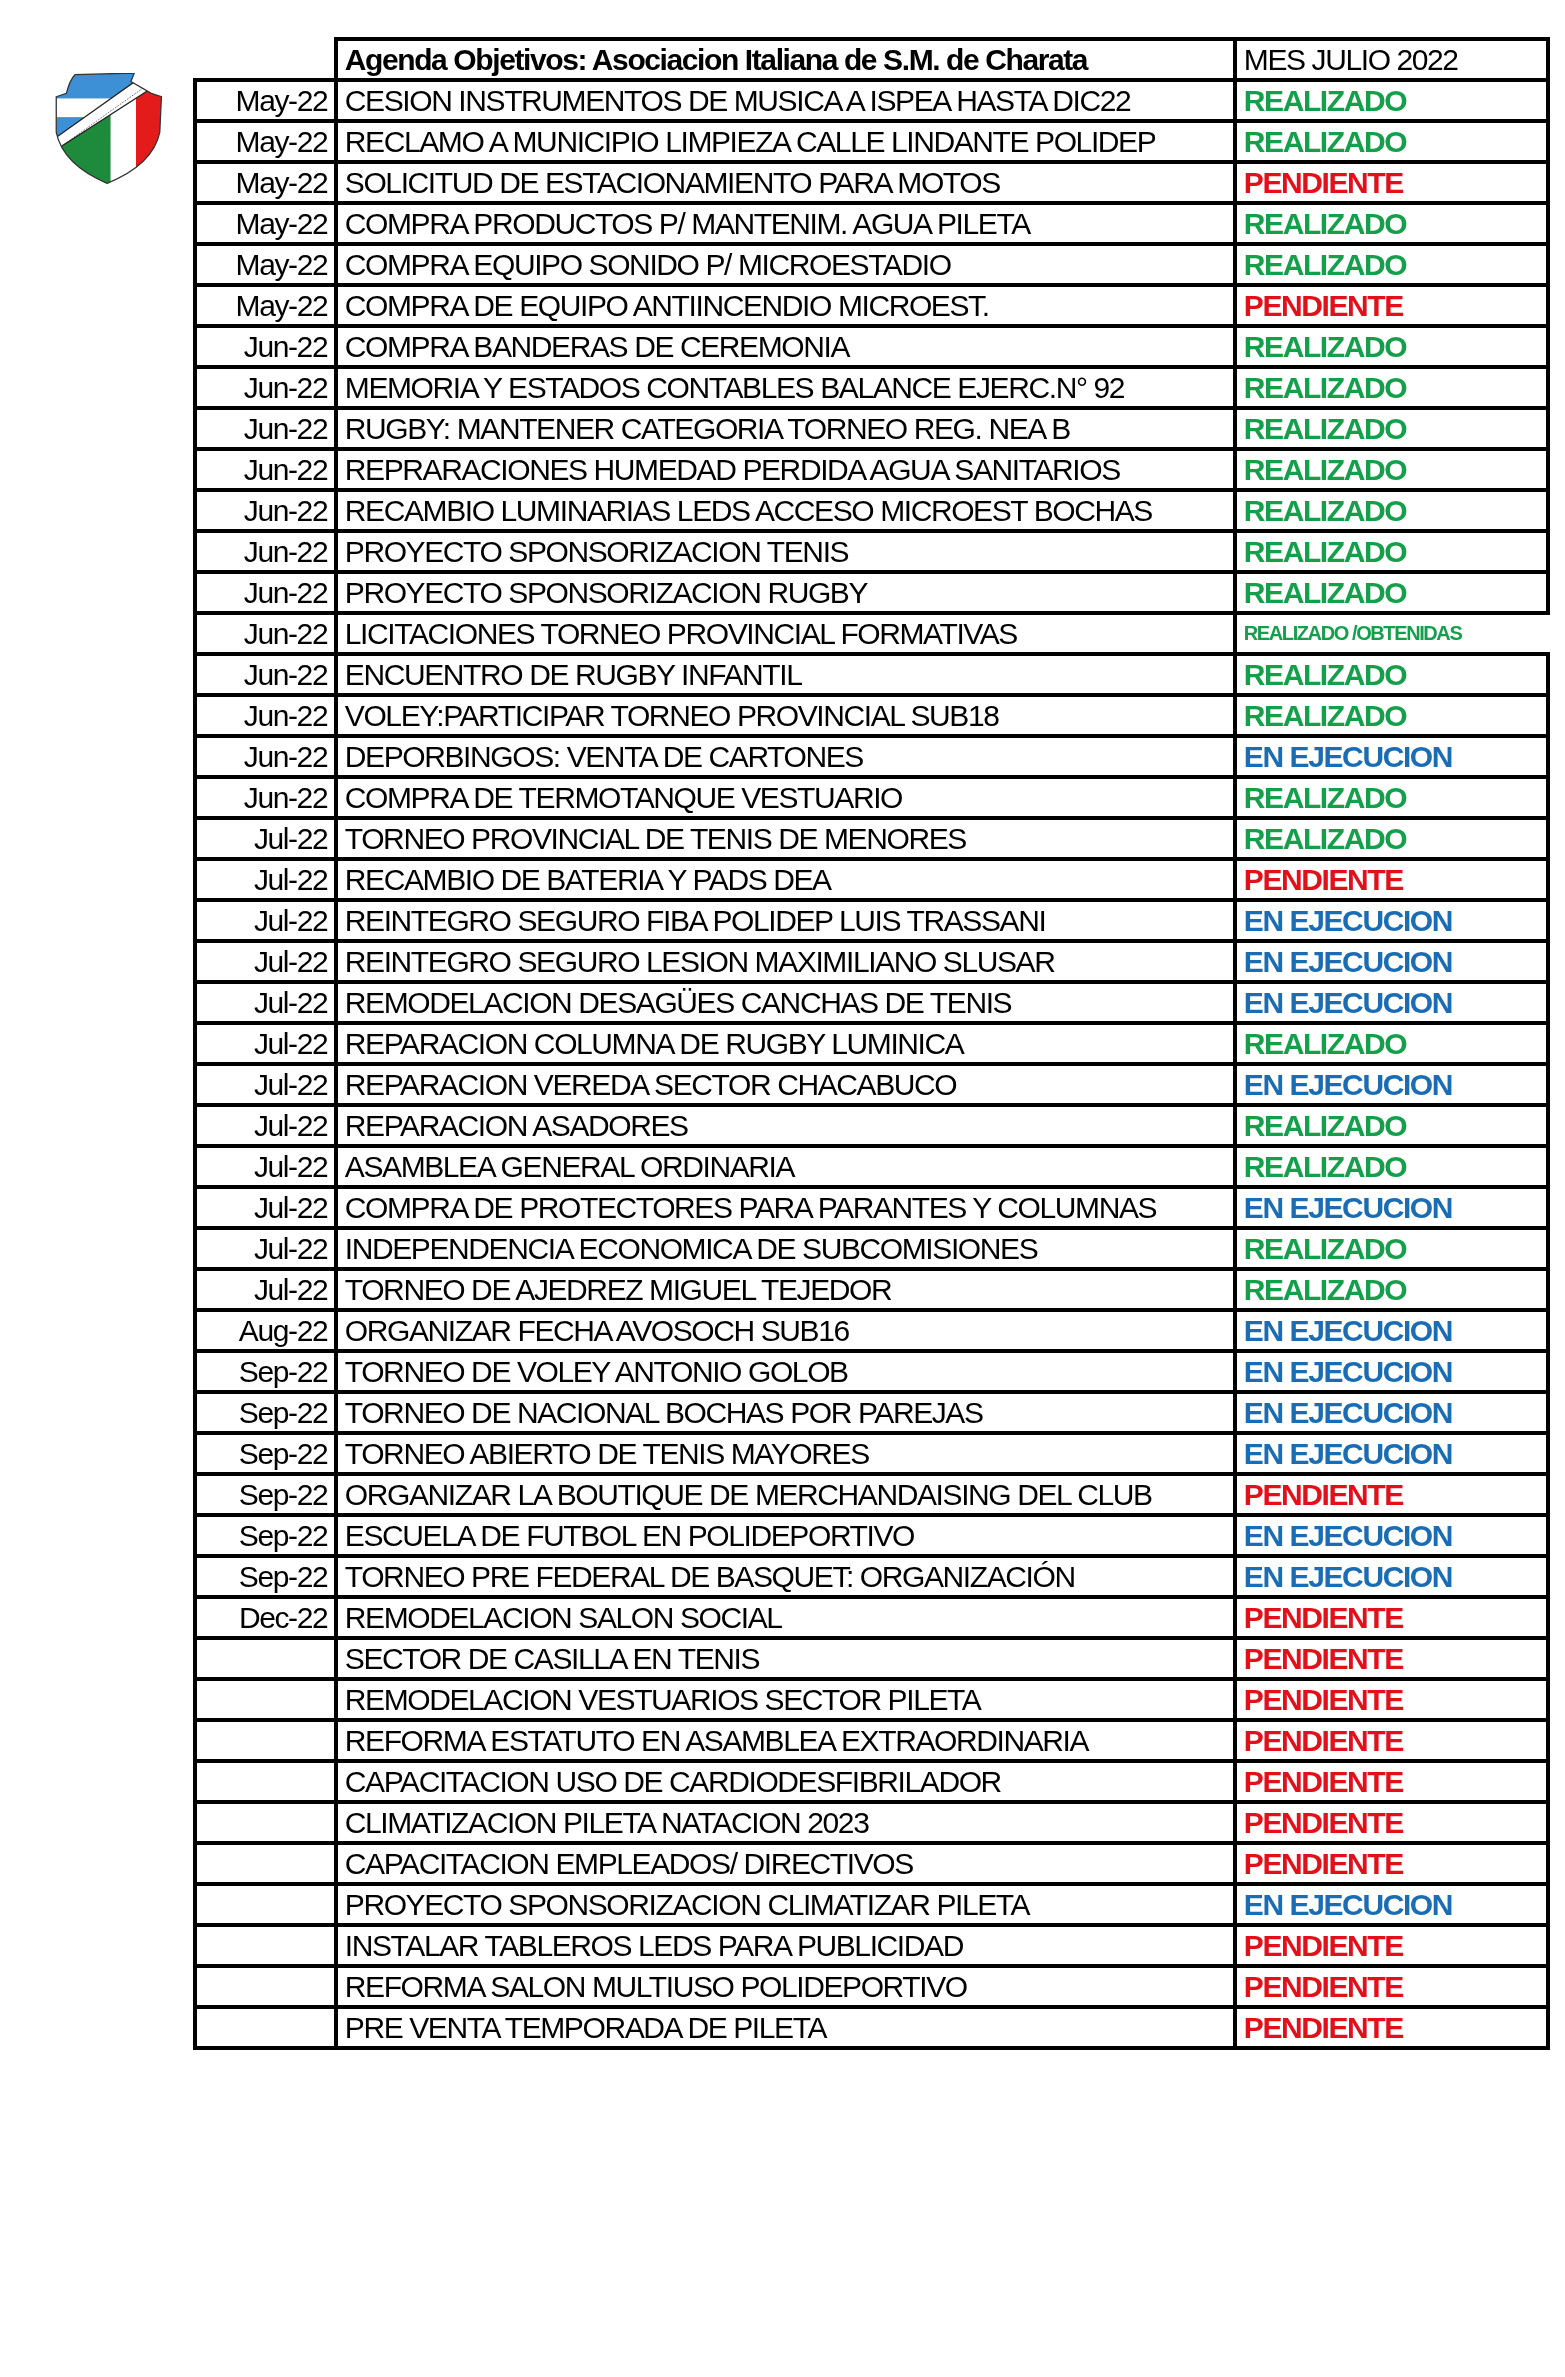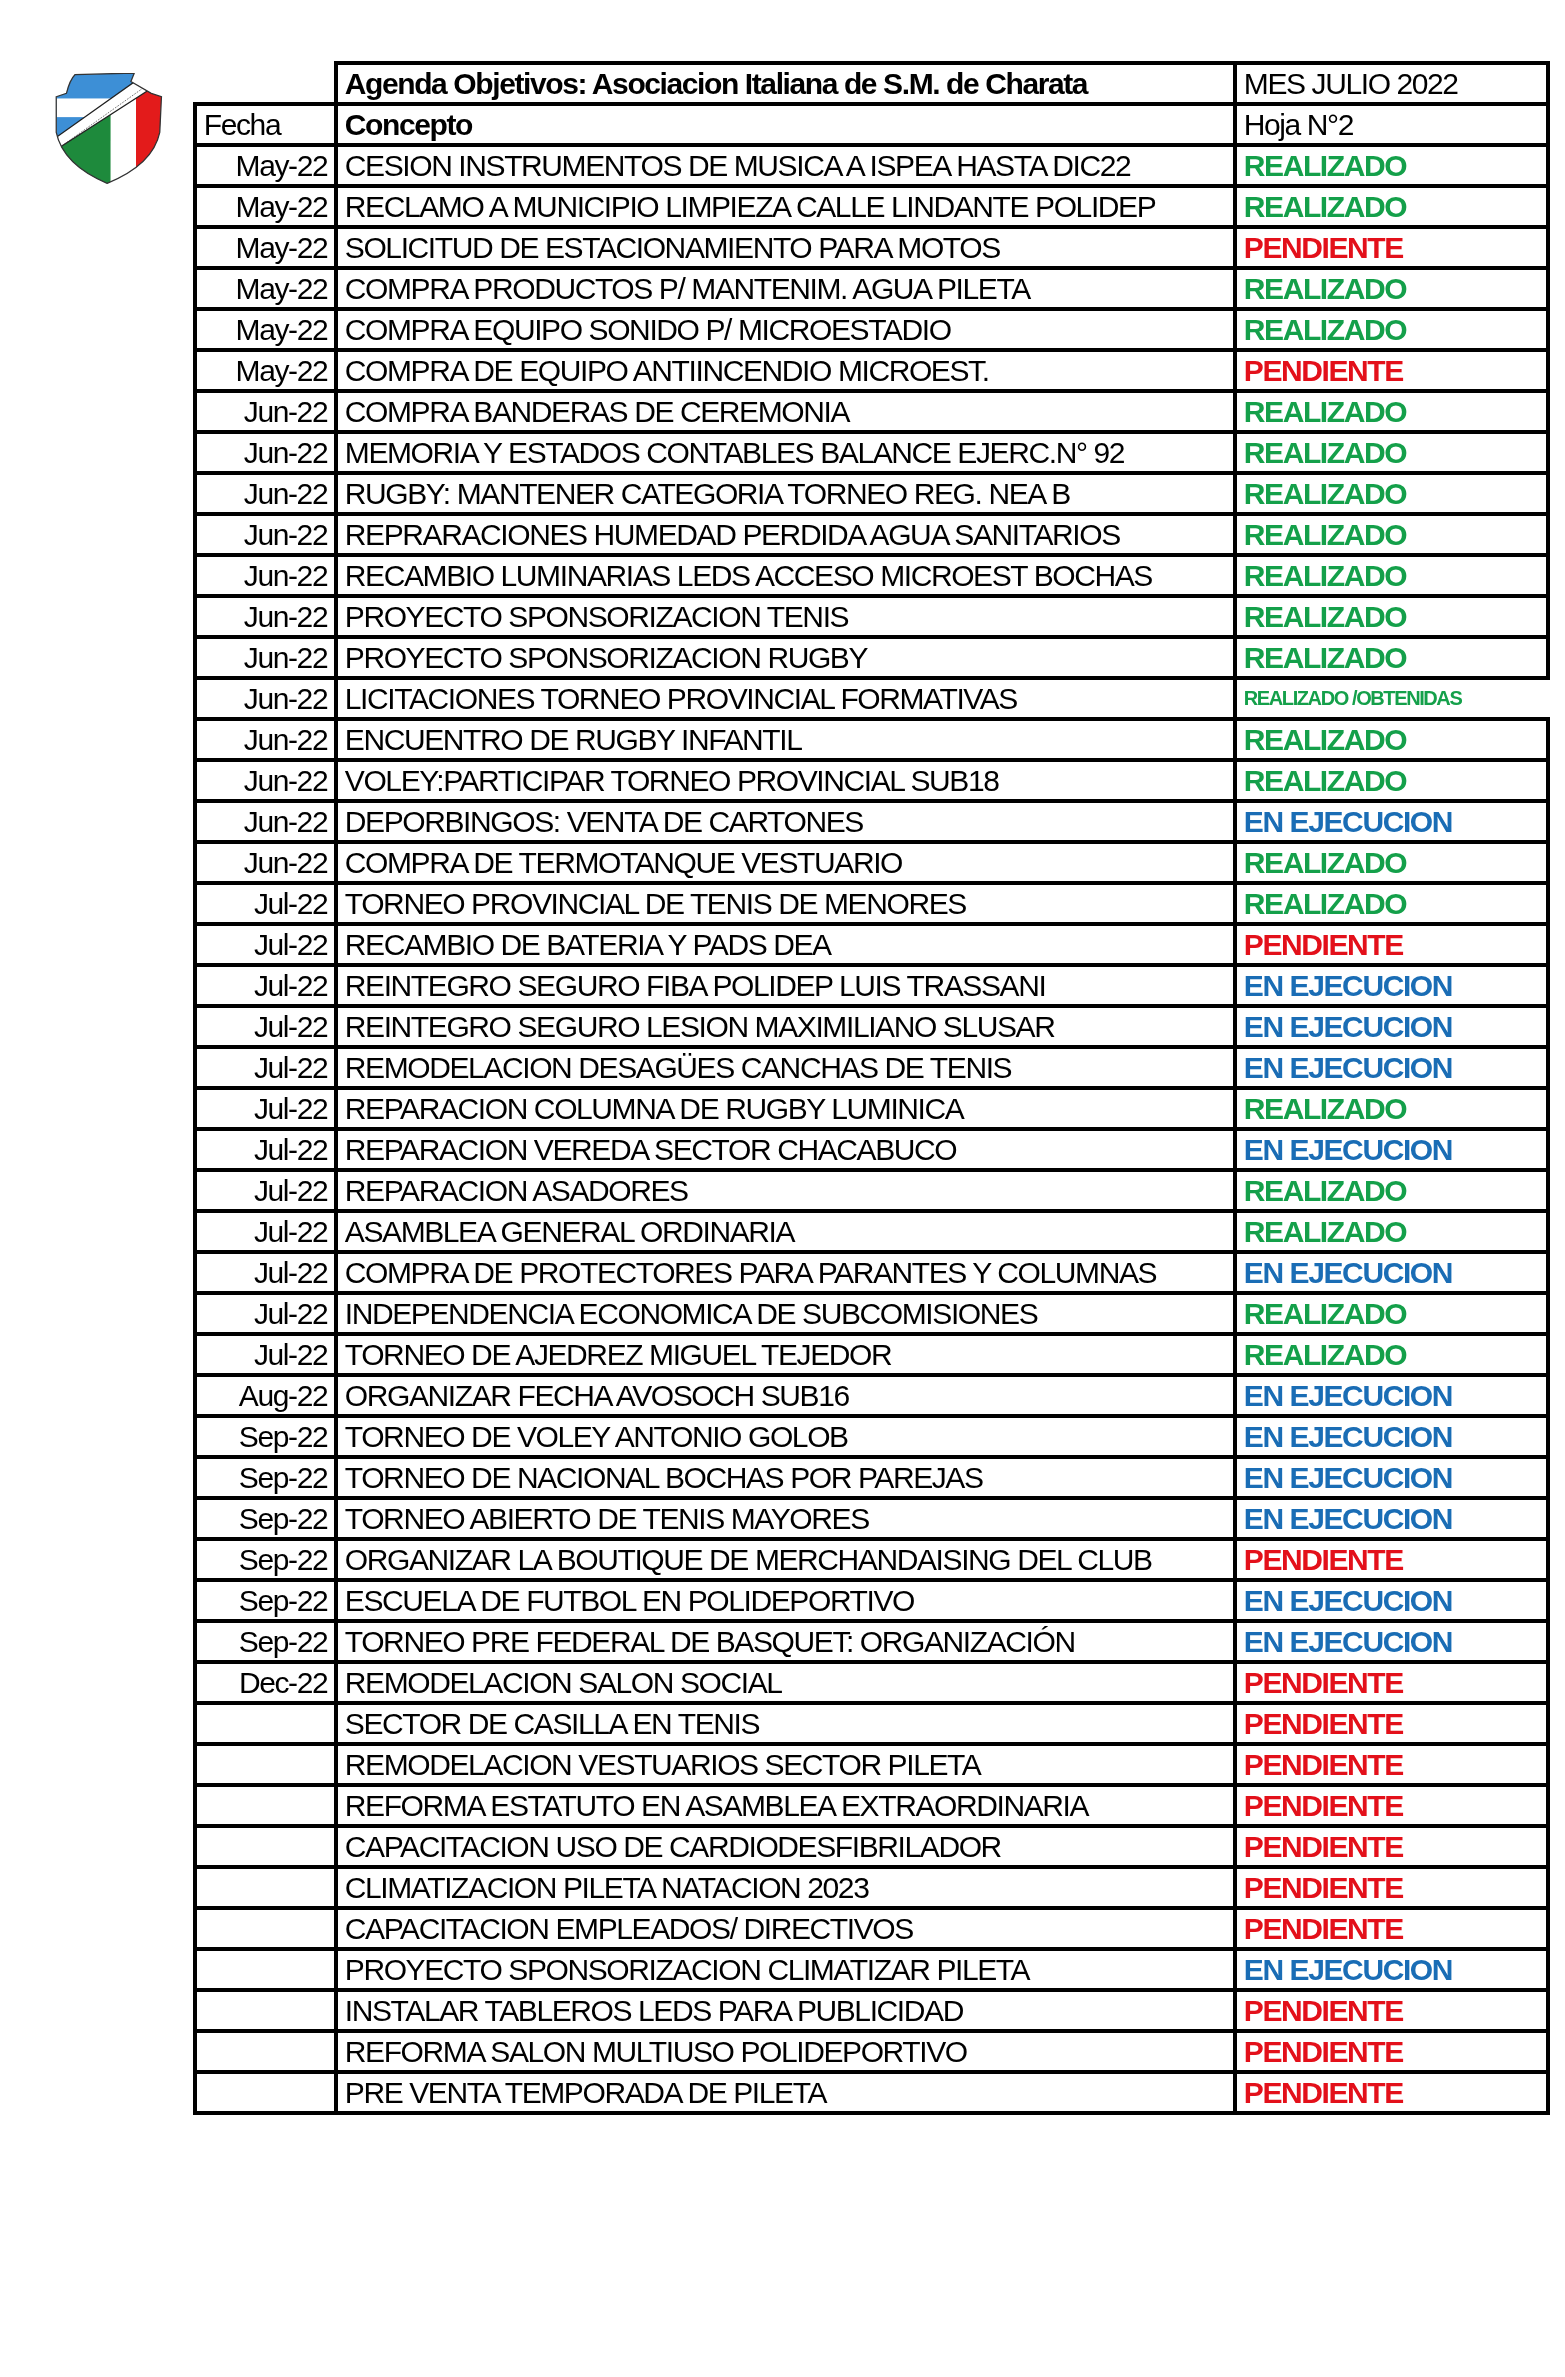--- a/index.html
+++ b/index.html
@@ -1,19 +1,19 @@
 <!DOCTYPE html>
 <html style="font-size:13.6px"><head>
 <meta charset="utf-8">
 <style>
   html, body { margin: 0; padding: 0; background: #ffffff; }
   body { width: 1566px; height: 2377px; position: relative; overflow: hidden;
          font-family: "Liberation Sans", "DejaVu Sans", sans-serif; color: #000; }
   .logo { position: absolute; left: 51px; top: 73px; width: 114px; height: 112px; }
-  table.agenda { position: absolute; left: 193px; top: 37px; border-collapse: collapse; table-layout: fixed; margin-top: 24px; }
+  table.agenda { position: absolute; left: 193px; top: 37px; border-collapse: collapse; table-layout: fixed; }
   table.agenda td { border: 4.3px solid #000; padding: 0 6.8px; height: 37px; white-space: nowrap; overflow: visible;
                     font-size: 30px; line-height: 37px; letter-spacing: -1.4px; }
   col.c-fecha { width: 141px; }
   col.c-concepto { width: 899px; }
   col.c-estado { width: 313px; }
   td.blank-corner { border-top: none !important; border-left: none !important; }
   td.title { font-weight: bold; font-size: 30px; letter-spacing: -1px; }
   td.fecha { text-align: right; padding-right: 4.3px; }
   td.concepto { padding-left: 5.1px; }
   td.estado { font-weight: bold; letter-spacing: 0; font-size: 27px; }
@@ -51,25 +51,20 @@
     <col class="c-fecha">
       <col class="c-concepto">
       <col class="c-estado">
   </colgroup>
   <tbody id="tbody">
     <tr class="title-row">
       <td class="blank-corner"></td>
       <td class="title">Agenda Objetivos: Asociacion Italiana de S.M. de Charata</td>
       <td>MES JULIO 2022</td>
     </tr>
-    <tr class="header-row">
-      <td>Fecha</td>
-      <td class="title">Concepto</td>
-      <td>Hoja N°2</td>
-    </tr>
   <tr>
         <td class="fecha row-h">May-22</td>
         <td class="concepto row-h">CESION INSTRUMENTOS DE MUSICA A ISPEA HASTA DIC22</td>
         <td class="estado row-h st-realizado" style="color: rgb(20, 160, 74);">REALIZADO</td>
       </tr>
       <tr>
         <td class="fecha row-h">May-22</td>
         <td class="concepto row-h">RECLAMO A MUNICIPIO LIMPIEZA CALLE LINDANTE POLIDEP</td>
         <td class="estado row-h st-realizado" style="color: rgb(20, 160, 74);">REALIZADO</td>
       </tr>

